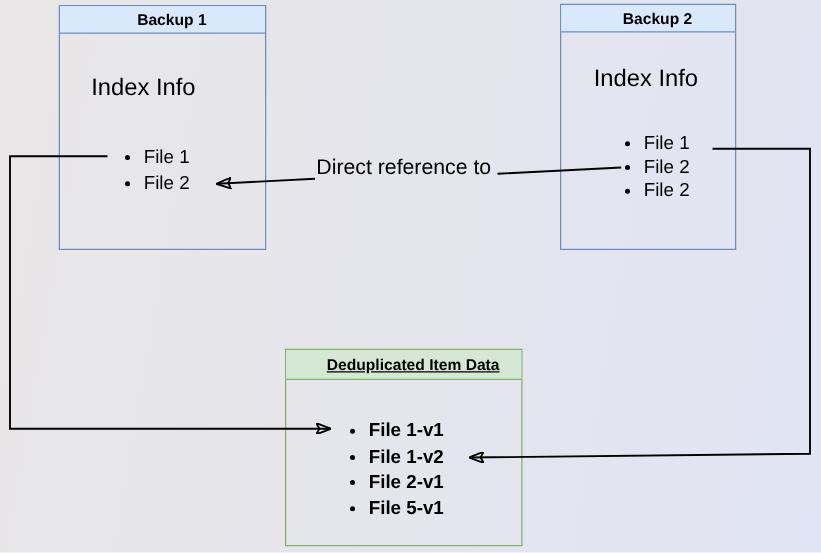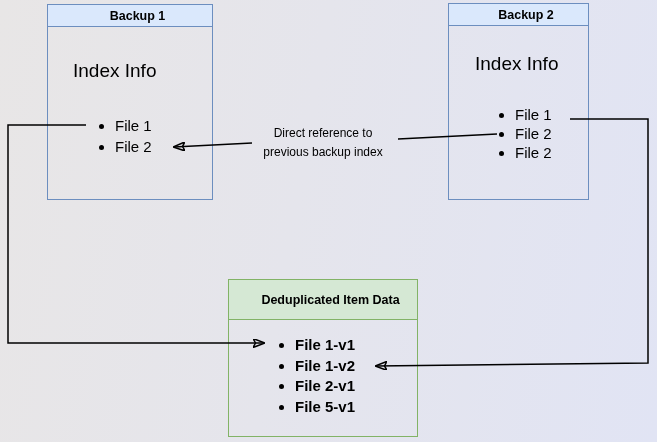--- a/index.html
+++ b/index.html
@@ -40,21 +40,21 @@
   ul.item-list {
     position: absolute;
     margin: 0;
     padding-left: 17px;
     list-style: disc;
     font-size: 15px;
     white-space: nowrap;
   }
   .edge-label {
     position: absolute;
-    font-size: 12px;
+    font-size: 17px;
     line-height: 19px;
     text-align: center;
     white-space: nowrap;
   }
   svg.arrow-layer {
     position: absolute;
     left: 0; top: 0;
     width: 657px; height: 442px;
     pointer-events: none;
   }
@@ -82,32 +82,31 @@
     <div class="box-header" style="height: 22px; background-color: rgb(218, 232, 252); border-color: rgb(108, 142, 191);">Backup 2</div>
   </div>
   <div class="subtitle" style="left:475px; top:53px;">Index Info</div>
   <ul class="item-list" style="left:498px; top:105px; line-height:19px;">
       <li>File 1</li>
       <li>File 2</li>
       <li>File 2</li>
     </ul>
 
   <div class="box" style="left:228px; top:279px; width:190px; height:158px; border-color:#82b366;">
-    <div class="box-header" style="height: 40px; background-color: rgb(213, 232, 212); border-color: rgb(130, 179, 102);">Deduplicated Item Data</div>
+    <div class="box-header" style="height: 24px; background-color: rgb(213, 232, 212); border-color: rgb(130, 179, 102); text-decoration: underline;">Deduplicated Item Data</div>
   </div>
   <ul class="item-list" style="left:278px; top:335px; line-height:20.5px;font-weight:bold;">
       <li>File 1-v1</li>
       <li>File 1-v2</li>
       <li>File 2-v1</li>
       <li>File 5-v1</li>
     </ul>
 
   <div class="edge-label" style="left:233px; top:124px; width:180px;">
     <div>Direct reference to</div>
-    <div>previous backup index</div>
   </div>
 
   <svg class="arrow-layer" viewBox="0 0 657 442" xmlns="http://www.w3.org/2000/svg">
     <defs>
       <marker id="arrowhead" viewBox="0 0 12 9" refX="11" refY="4.5" markerWidth="12" markerHeight="9" orient="auto" markerUnits="userSpaceOnUse">
         <path d="M0,0 L12,4.5 L0,9 L2.5,4.5 Z" fill="#000000" stroke="none"></path>
       </marker>
     </defs>
     <path d="M497,134 L398,139"></path>
     <path d="M252,143 L174,147" marker-end="url(#arrowhead)"></path>

